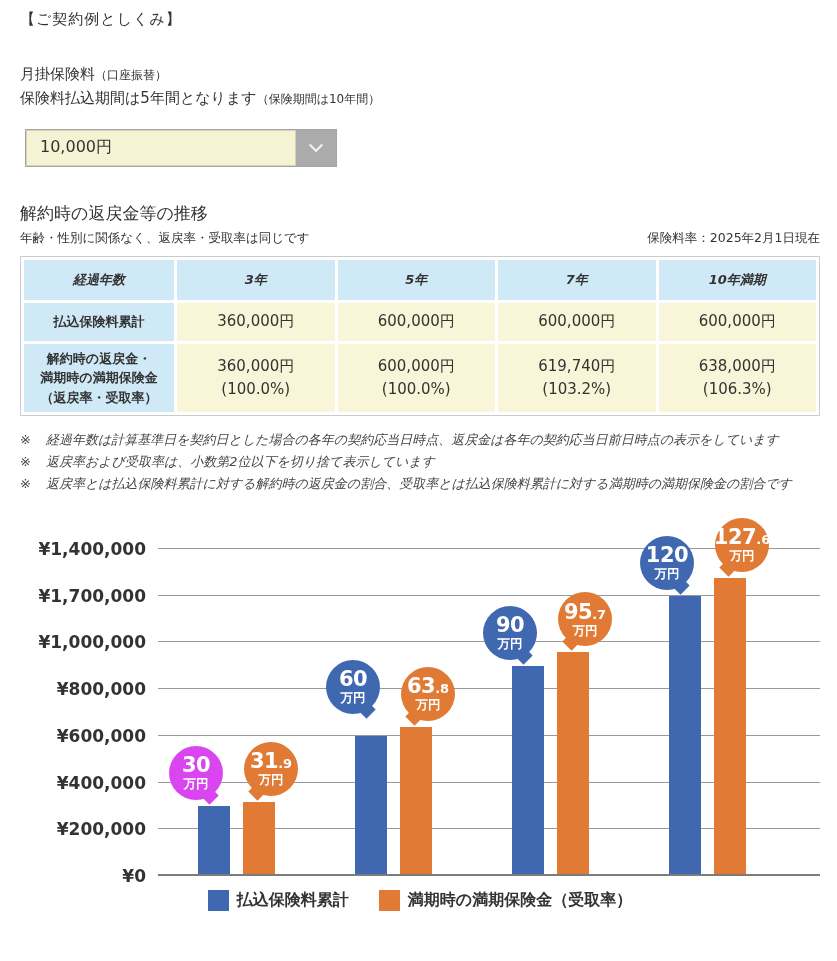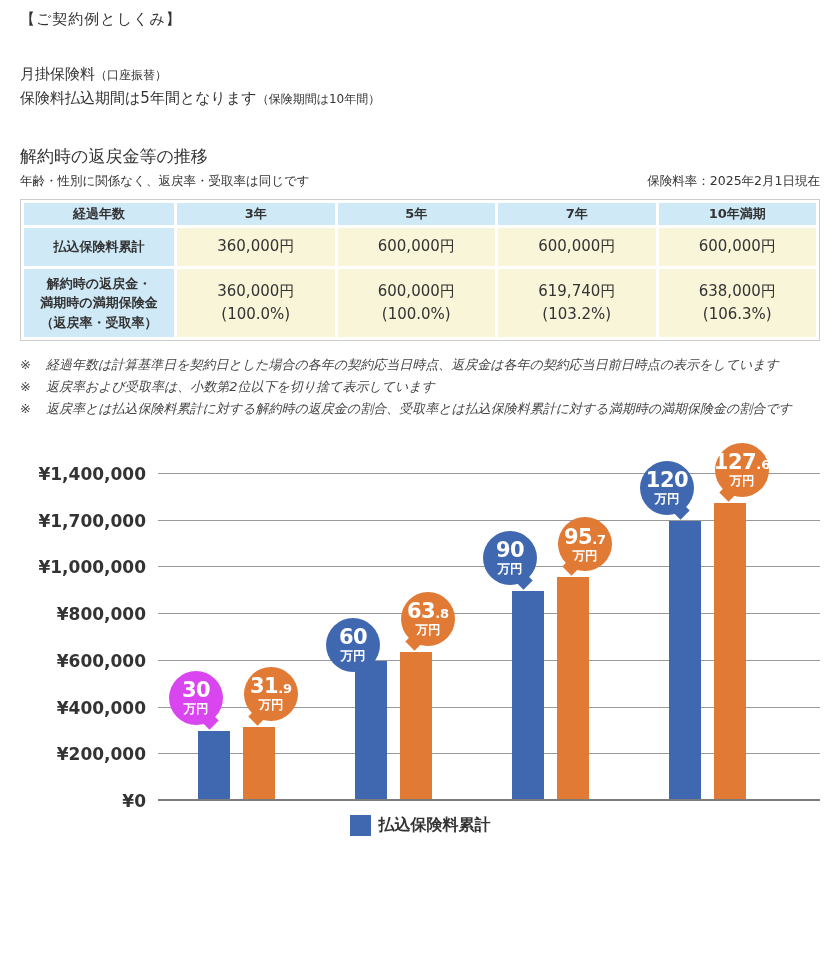--- a/index.html
+++ b/index.html
@@ -41,21 +41,21 @@
   .rate-date { font-size:12.5px; }
 
   table.sim-table {
     margin-top:9px; width:800px; border:1px solid #ccc;
     border-collapse:separate; border-spacing:3px; background:#fff;
     table-layout:fixed;
   }
   .sim-table col.c0 { width:150px; }
   .sim-table th, .sim-table td { text-align:center; vertical-align:middle; }
   .sim-table th { background:#cfe9f7; font-size:13px; font-weight:bold; }
-  .sim-table thead th { height:22px; }
+  .sim-table thead th { height:40px;font-style:italic; }
   .sim-table tbody th { white-space:pre-line; line-height:1.5; padding:5px 2px; }
   .sim-table td {
     background:#f8f5d8; font-size:15px; white-space:pre-line; line-height:1.5;
   }
   .sim-table tr.r1 td, .sim-table tr.r1 th { height:38px; }
   .sim-table tr.r2 td { height:66px; }
 
   .notes { margin-top:13px; }
   .note-row { display:flex; font-size:13px; color:#444; line-height:22px; }
   .note-marker { width:26px; flex:0 0 26px; }
@@ -98,20 +98,26 @@
 
 <div class="container">
 
   <div class="page-title">【ご契約例としくみ】</div>
 
   <div class="premium-block">
     <div><span class="premium-line">月掛保険料</span><span class="premium-note">（口座振替）</span></div>
     <div><span class="premium-line">保険料払込期間は5年間となります</span><span class="premium-note">（保険期間は10年間）</span></div>
   </div>
 
+  <div class="select-box">
+    <div class="select-value">10,000円</div>
+    <div class="select-button">
+      <span class="chevron"></span>
+    </div>
+  </div>
 
   <div class="section-heading">解約時の返戻金等の推移</div>
   <div class="sub-row">
     <div class="sub-heading">年齢・性別に関係なく、返戻率・受取率は同じです</div>
     <div class="rate-date">保険料率：2025年2月1日現在</div>
   </div>
 
   <table class="sim-table">
     <colgroup>
         <col class="c0">
@@ -201,21 +207,21 @@
               <span class="tail tail-left"></span>
               <div class="b-line1">
                 <span class="b-main">31</span>
                 <span class="b-dec">.9</span>
               </div>
               <div class="b-unit">万円</div>
             </div>
           </div>
           <div class="group">
             <div class="bar" style="left: 40px; height: 140.143px; background: rgb(64, 104, 176);"></div>
-            <div class="bubble" style="left: 11px; bottom: 129px; background: rgb(64, 104, 176);">
+            <div class="bubble" style="left: 11px; bottom: 162px; background: rgb(64, 104, 176);">
               <span class="tail tail-right"></span>
               <div class="b-line1">
                 <span class="b-main">60</span>
               </div>
               <div class="b-unit">万円</div>
             </div>
             <div class="bar" style="left: 85px; height: 149.019px; background: rgb(224, 122, 53);"></div>
             <div class="bubble" style="left: 86px; bottom: 155.019px; background: rgb(224, 122, 53);">
               <span class="tail tail-left"></span>
               <div class="b-line1">
@@ -263,16 +269,20 @@
               <div class="b-unit">万円</div>
             </div>
           </div>
         </div>
       </div>
     <div class="legend" id="legend">
         <div class="legend-item">
           <div class="legend-swatch" style="background: rgb(64, 104, 176);"></div>
           <div class="legend-label">払込保険料累計</div>
         </div>
+        <div class="legend-item">
+          <div class="legend-swatch" style="background: rgb(224, 122, 53);"></div>
+          <div class="legend-label">満期時の満期保険金（受取率）</div>
+        </div>
       </div>
   </div>
 
 </div>
 
 </body></html>

